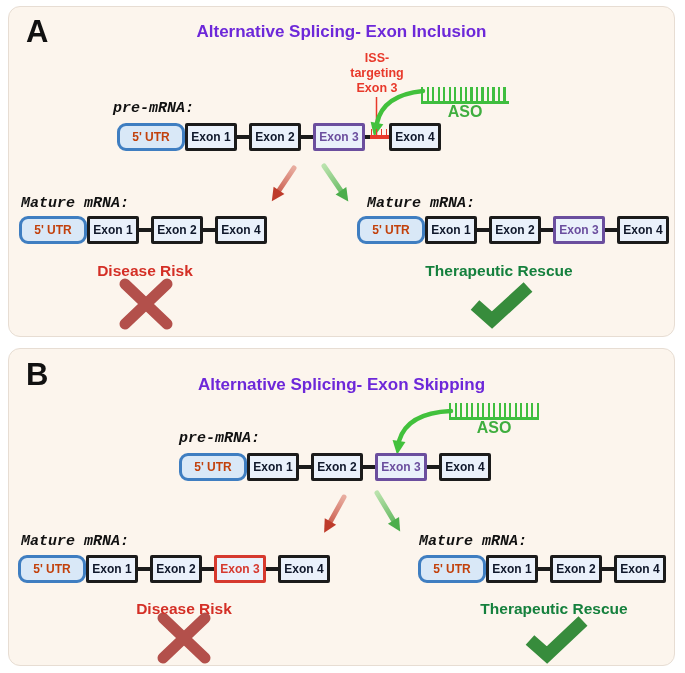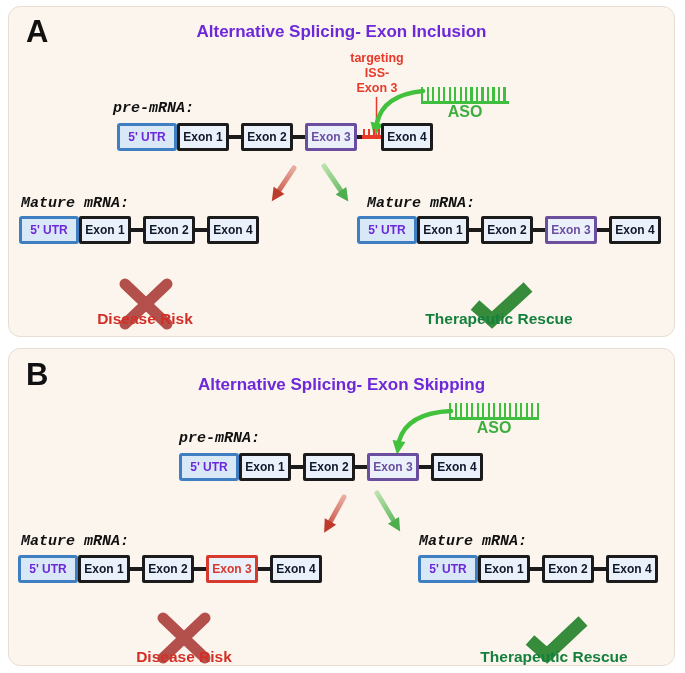--- a/index.html
+++ b/index.html
@@ -12,35 +12,35 @@
 
   .panel-letter { position:absolute; left:17px; top:7px; font-size:31px; font-weight:bold; color:#111; }
   .panel-title  { position:absolute; left:0; right:0; text-align:center; font-size:17px; font-weight:bold; color:#6d28d9; }
 
   .panel-art { position:absolute; left:0; top:0; overflow:visible; pointer-events:none; }
 
   .gene-row { position:absolute; display:flex; align-items:center; }
   .gbox { box-sizing:border-box; height:28px; display:flex; align-items:center; justify-content:center;
           border:3px solid #1B1B1B; background:#EAF1FB; font-weight:bold; font-size:12px; color:#0f172a;
           padding:0 4px; white-space:nowrap; border-radius:2px; width:52px; flex:none; }
-  .gbox.utr    { width:60px; border-color:#3F7EC1; color:#6d28d9; background:#D9E8F7; border-radius:3px; }
+  .gbox.utr    { width:68px; border-color:#3F7EC1; color:#c2410c; background:#D9E8F7; border-radius:9px; }
   .gbox.purple { border-color:#6B4E9E; color:#6B4E9E; }
   .gbox.red    { border-color:#D6392E; color:#D6392E; }
   .glink { width:12px; height:4px; background:#1B1B1B; flex:none; }
   .glink.iss { width:24px; background:linear-gradient(90deg,#1B1B1B 0 5px,#E8392B 5px); position:relative; }
   .glink.iss::after { content:""; position:absolute; left:6px; right:1px; bottom:3px; height:7px;
           background:repeating-linear-gradient(90deg,#E8392B 0 1.5px, transparent 1.5px 5px); }
 
   .iss-label { position:absolute; text-align:center; color:#E8392B; font-weight:bold; font-size:12.5px; line-height:15px; }
   .aso-comb  { position:absolute; height:14px; border-bottom:3px solid #3FBE3F;
                background:repeating-linear-gradient(90deg,#3FBE3F 0 2px, transparent 2px 5.5px); }
   .aso-label { position:absolute; color:#3FAE3F; font-weight:bold; font-size:16px; text-align:center; }
 
   .mrna-label { position:absolute; font-style:italic; font-weight:bold; font-size:15px; color:#111; white-space:nowrap;font-family:Liberation Mono, monospace; }
-  .caption { position:absolute; font-weight:bold; font-size:15.5px; text-align:center; white-space:nowrap;margin-top:48px; }
+  .caption { position:absolute; font-weight:bold; font-size:15.5px; text-align:center; white-space:nowrap; }
   .caption.red   { color:#D42F26; }
   .caption.green { color:#15803d; }
 </style>
 </head>
 <body>
 
 <div class="panel" id="panel-a">
   <div class="panel-letter">A</div>
   <div class="panel-title" style="top:15px;">Alternative Splicing- Exon Inclusion</div>
 
@@ -76,22 +76,22 @@
 
     <g stroke="#B3504B" stroke-width="11" stroke-linecap="round">
       <line x1="116" y1="277" x2="158" y2="317"></line>
       <line x1="158" y1="277" x2="116" y2="317"></line>
     </g>
 
     <path d="M466 298 L483 313 L519 280" fill="none" stroke="#378C3C" stroke-width="13" stroke-linecap="butt" stroke-linejoin="miter"></path>
   </svg>
 
   <div class="iss-label" style="left:298px; top:44px; width:140px;">
+    <div>ISS-</div>
     <div>targeting</div>
-    <div>ISS-</div>
     <div>Exon 3</div>
   </div>
 
   <div class="aso-comb" style="left:412px; top:80px; width:88px;"></div>
   <div class="aso-label" style="left:396px; top:96px; width:120px;">ASO</div>
 
   <div class="mrna-label" style="left:104px; top:93px;">pre-mRNA:</div>
   <div class="gene-row" style="left:108px; top:116px;">
       <div class="gbox utr">5' UTR</div>
       <div class="gbox exon">Exon 1</div>

